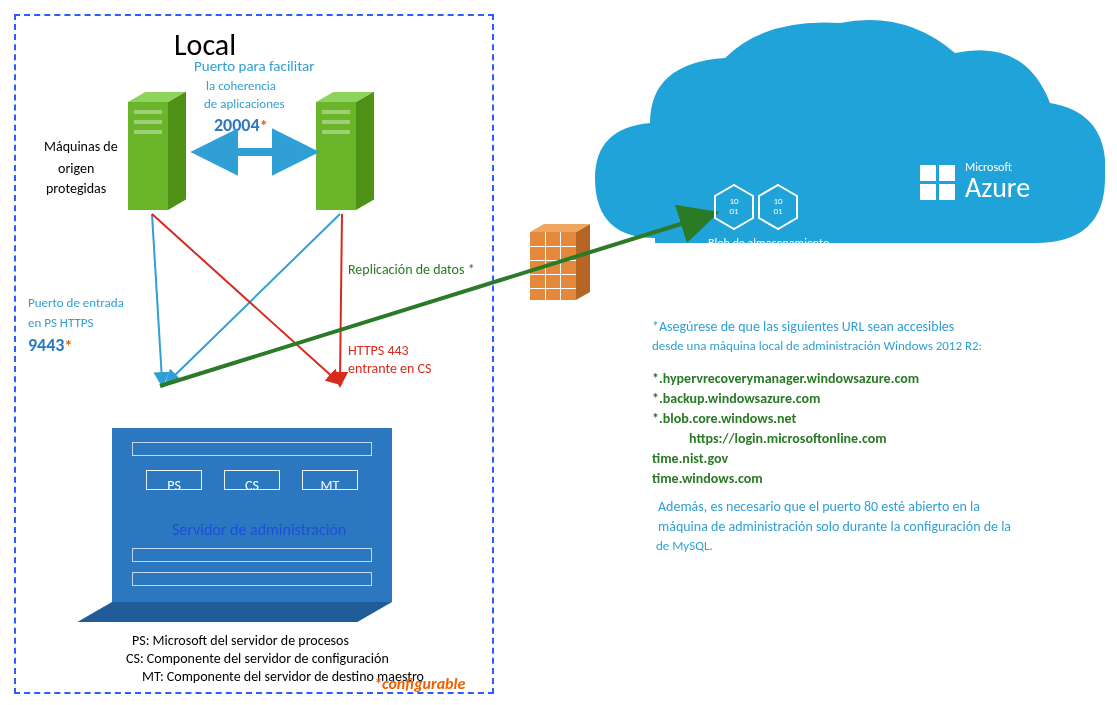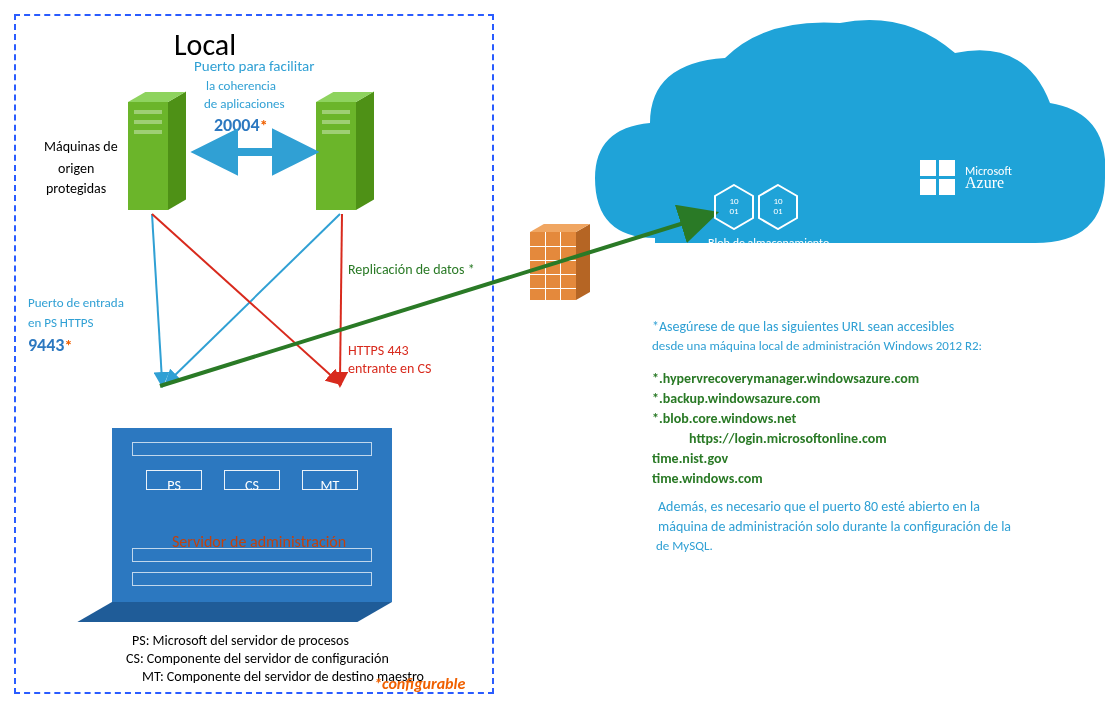--- a/index.html
+++ b/index.html
@@ -100,21 +100,21 @@
   .mgmt-server .box {
     position: absolute;
     top: 42px;
     width: 56px; height: 20px;
     border: 1px solid rgba(255,255,255,0.9);
     color: #fff;
     font-size: 14px;
     text-align: center;
     line-height: 30px;
   }
-  .mgmt-label { color: #c2410c; font-size: 16px; top: 104px; left: 60px; position: absolute; }
+  .mgmt-label { color: #1d4ed8; font-size: 16px; top: 92px; left: 60px; position: absolute; }
 
   
   .firewall {
     position: absolute;
     left: 530px;
     top: 224px;
     width: 60px; height: 76px;
   }
   .firewall .front {
     position: absolute;
@@ -304,21 +304,21 @@
 
 <div class="azure-logo">
   <div class="win">
     <div></div>
       <div></div>
       <div></div>
       <div></div>
   </div>
   <div>
     <div style="font-size:12px; font-weight:300;">Microsoft</div>
-    <div style="font-size:16px; font-weight:400; margin-top:-4px;font-family:Liberation Serif, serif;">Azure</div>
+    <div style="font-size:28px; font-weight:400; margin-top:-4px;">Azure</div>
   </div>
 </div>
 
 <div class="txt note-blue" style="left:652px; top:318px;">*Asegúrese de que las siguientes URL sean accesibles</div>
 <div class="txt note-blue" style="left:652px; top:338px; font-size:13px;">desde una máquina local de administración Windows 2012 R2:</div>
 <div class="txt url" style="left:652px; top:368px;text-align:center;">*.hypervrecoverymanager.windowsazure.com</div>
 <div class="txt url" style="left:652px; top:388px;">*.backup.windowsazure.com</div>
 <div class="txt url" style="left:652px; top:408px;">*.blob.core.windows.net</div>
 <div class="txt url" style="left:647px; top:428px;padding-left:42px;">https://login.microsoftonline.com</div>
 <div class="txt url" style="left:652px; top:448px;">time.nist.gov</div>

